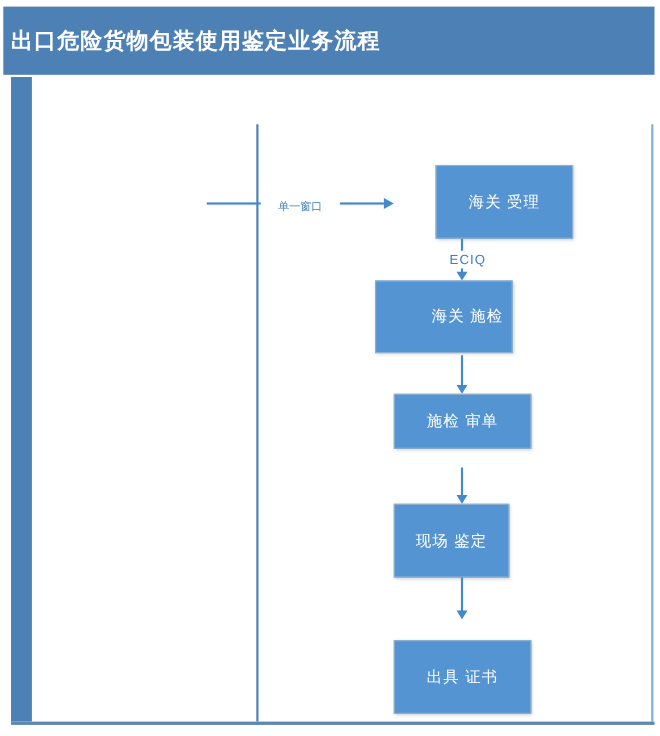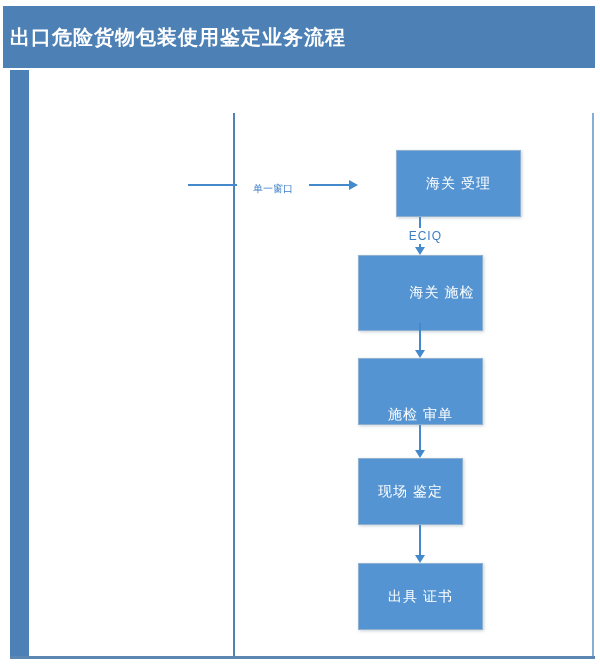--- a/index.html
+++ b/index.html
@@ -35,24 +35,24 @@
   
   .node{
     position:absolute;background:#5594d2;border:1px solid #8fb0cf;
     box-shadow:1px 1px 3px rgba(100,120,140,0.35);
     color:#ffffff;font-size:14px;letter-spacing:1px;
     display:flex;align-items:center;justify-content:center;text-align:center;
     box-sizing:border-box;
   }
   .node-1{left:77px;top:152px;width:111px;height:65px;}
   .node-2{left:358px;top:150px;width:125px;height:67px;margin-left:38px;}
-  .node-3{left:358px;top:255px;width:125px;height:76px;padding-left:43px;}
-  .node-4{left:358px;top:358px;width:125px;height:67px;align-items:flex-end;}
+  .node-3{left:341px;top:255px;width:125px;height:66px;padding-left:43px;}
+  .node-4{left:358px;top:358px;width:125px;height:50px;}
   .node-5{left:358px;top:458px;width:105px;height:67px;}
-  .node-6{left:358px;top:563px;width:125px;height:67px;}
+  .node-6{left:358px;top:582px;width:125px;height:67px;}
   
   .h-line{position:absolute;left:188px;top:184px;width:161px;height:2px;background:#4489cc;}
   .h-head{
     position:absolute;left:349px;top:180px;width:0;height:0;
     border-top:5px solid transparent;border-bottom:5px solid transparent;
     border-left:9px solid #4489cc;
   }
   .v-line{position:absolute;left:419px;width:2px;background:#4489cc;}
   .v-line-1{top:217px;height:31px;}
   .v-line-2{top:323px;height:28px;}

